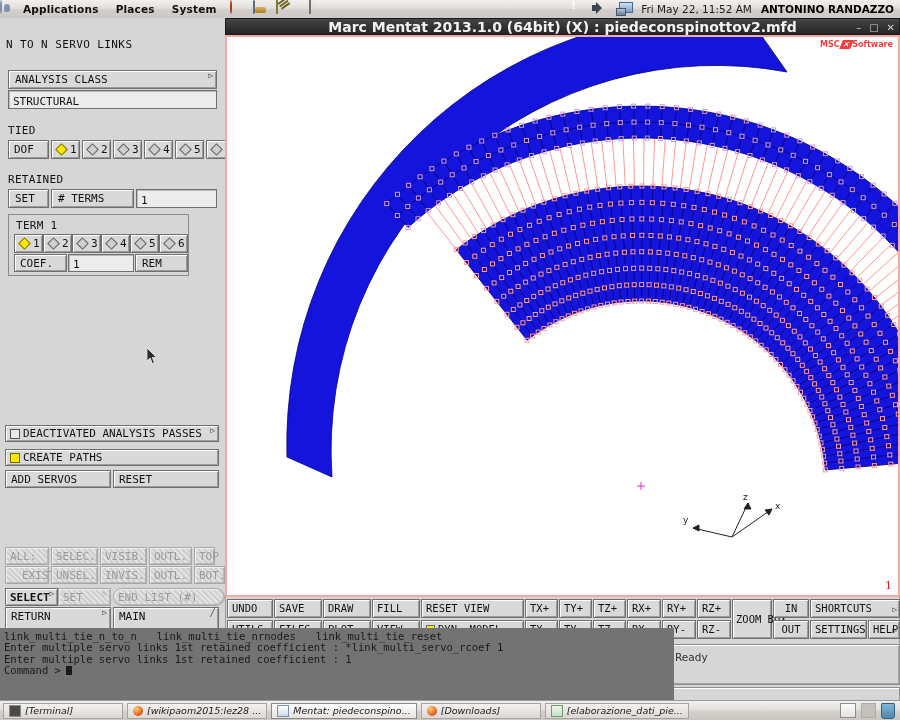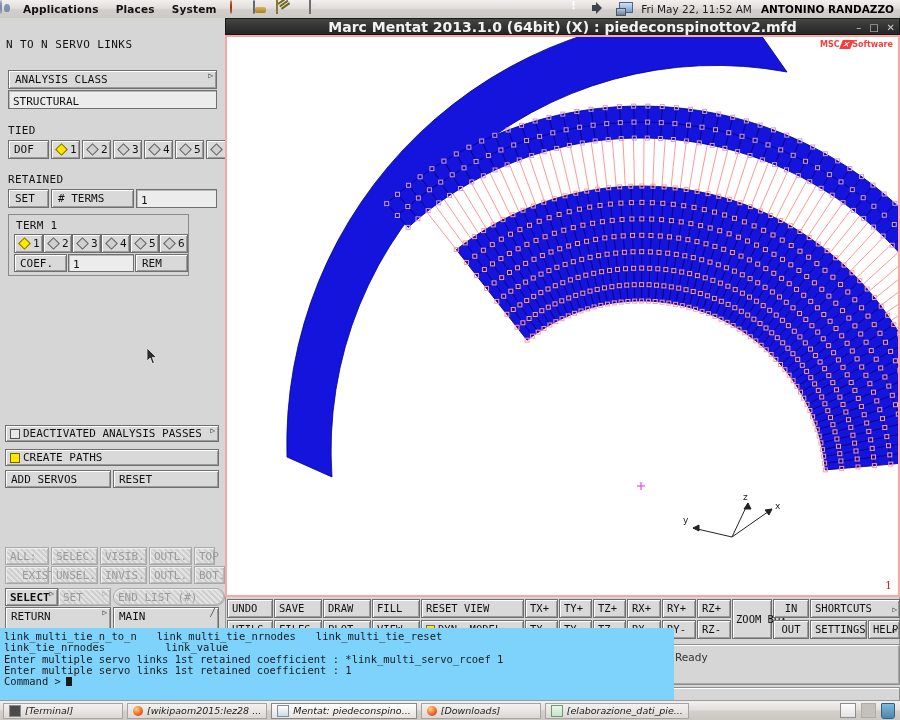--- a/index.html
+++ b/index.html
@@ -1973,25 +1973,24 @@
     </div>
 
     <div class="msgarea">
       <div class="statusbox">
         <span class="stxt">Ready</span>
       </div>
       <div class="statusbox2"></div>
     </div>
   </div>
 
-  <div style="position:absolute;left:0;top:628px;width:674px;height:72px;background:#7dd3fc;
+  <div style="position:absolute;left:0;top:628px;width:674px;height:72px;background:#737373;
               font-family:'DejaVu Sans Mono',monospace;font-size:10.5px;color:#1a1a1a;
               line-height:11.3px;padding:3px 0 0 4px;box-sizing:border-box;overflow:hidden;">
     <div style="white-space:pre"><span>link_multi_tie_n_to_n</span><span style="display:inline-block;width:20px"></span><span>link_multi_tie_nrnodes</span><span style="display:inline-block;width:20px"></span><span>link_multi_tie_reset</span></div>
-    <div style="white-space:pre"><span>link_tie_nrnodes</span><span style="display:inline-block;width:60px"></span><span>link_value</span></div>
     <div style="white-space:pre">Enter multiple servo links 1st retained coefficient : *link_multi_servo_rcoef 1</div>
     <div style="white-space:pre">Enter multiple servo links 1st retained coefficient : 1</div>
     <div style="white-space:pre"><span>Command &gt;</span><span style="display:inline-block;width:5px"></span><span style="display:inline-block;width:6px;height:9px;background:#1a1a1a;vertical-align:-1px;"></span></div>
   </div>
 
   <div class="taskbar">
     <div class="tsk">
       <span class="tico ti-term"></span>
       <span class="tlbl">[Terminal]</span>
     </div>

